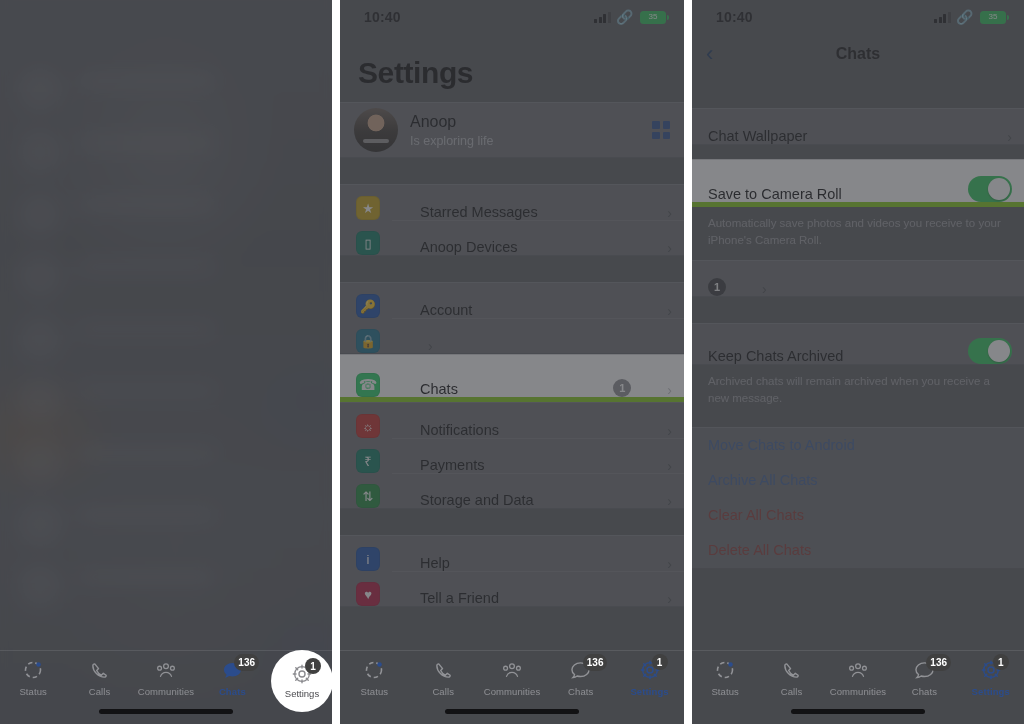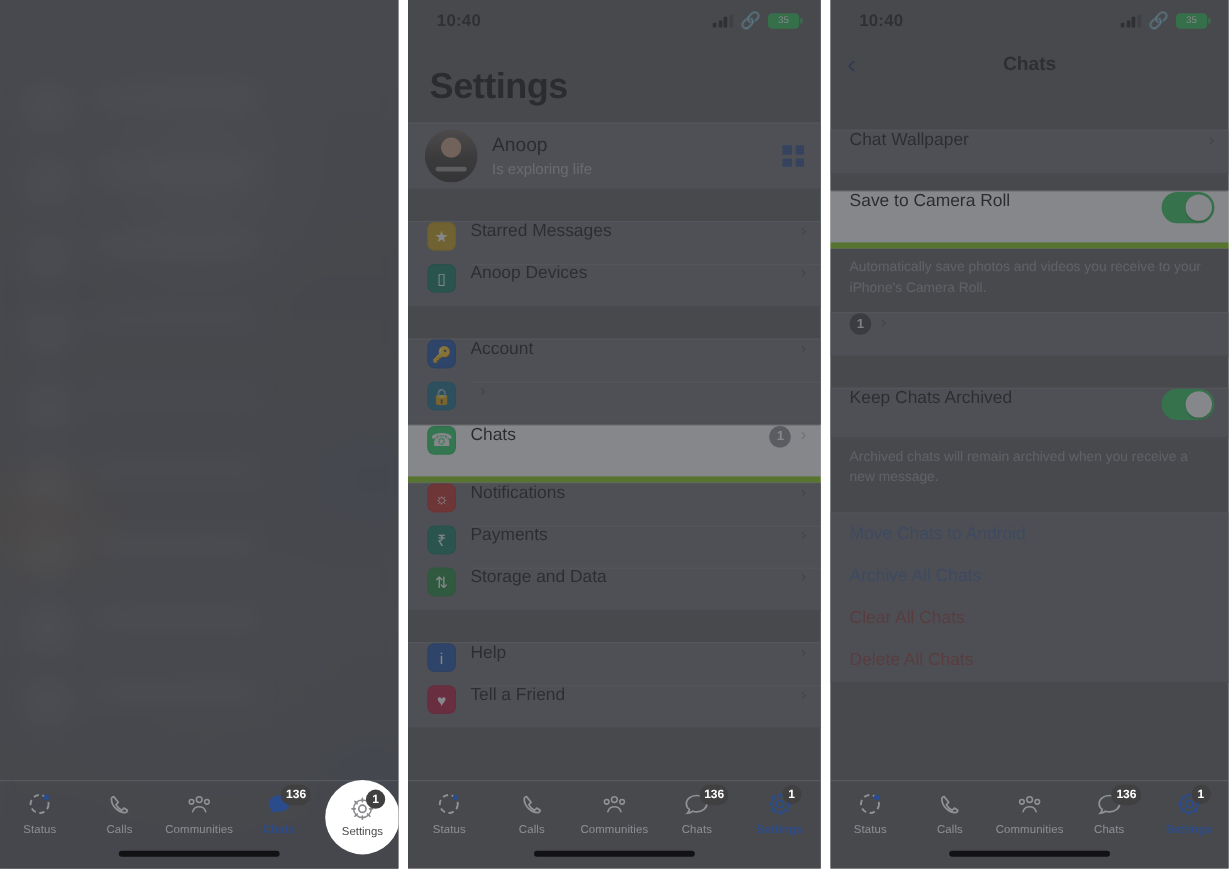--- a/index.html
+++ b/index.html
@@ -114,24 +114,25 @@
 
   .sec {
     background: #6e7075;
     border-top: 1px solid rgba(255,255,255,.10);
     border-bottom: 1px solid rgba(0,0,0,.12);
   }
   .sec.plain { background: #6a6c71; }
   .gapsec { height: 26px; }
 
   .row {
-    display: flex; align-items: flex-start;
+    display: flex; align-items: flex-end;
     height: 35px;
     padding: 0 12px 0 16px;
     position: relative;
+    gap: 28px;
   }
   .row + .row::before {
     content:""; position:absolute; left: 52px; right: 0; top: 0;
     height: 1px; background: rgba(255,255,255,.09);
   }
   .row.noicon + .row.noicon::before { left: 16px; }
   .row-ico {
     width: 24px; height: 24px; border-radius: 6px;
     margin-right: 12px;
     display:flex; align-items:center; justify-content:center;

